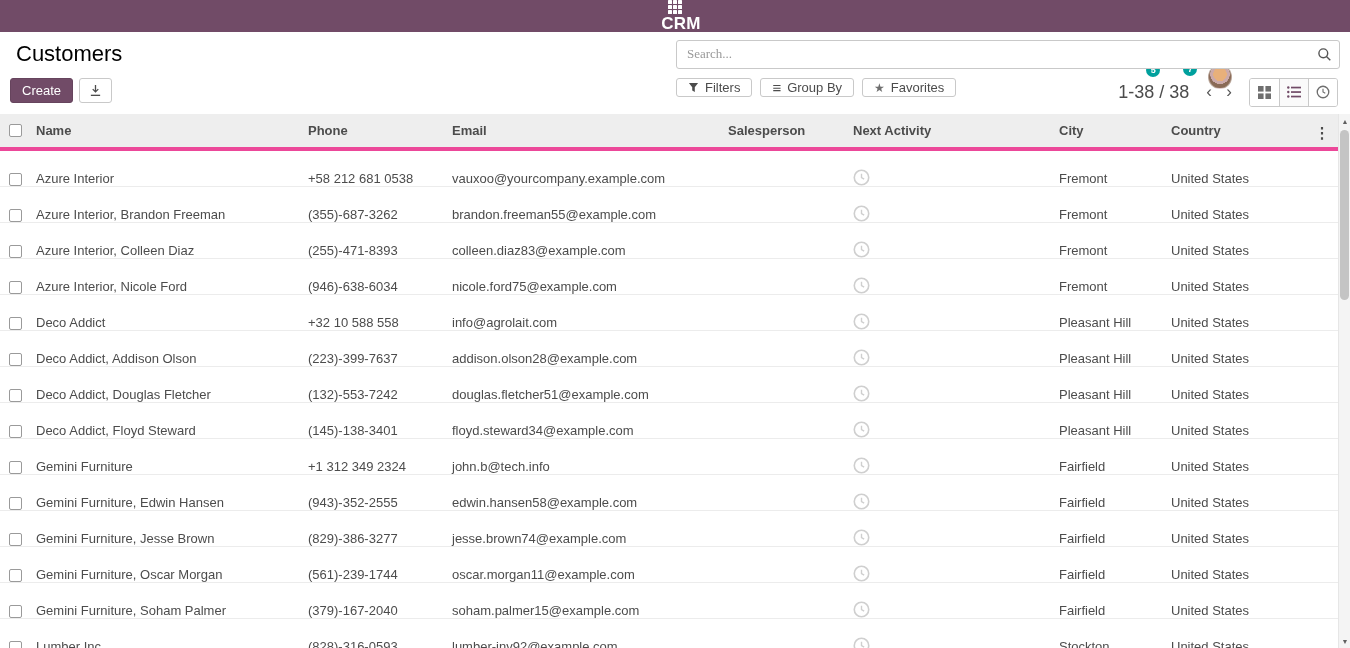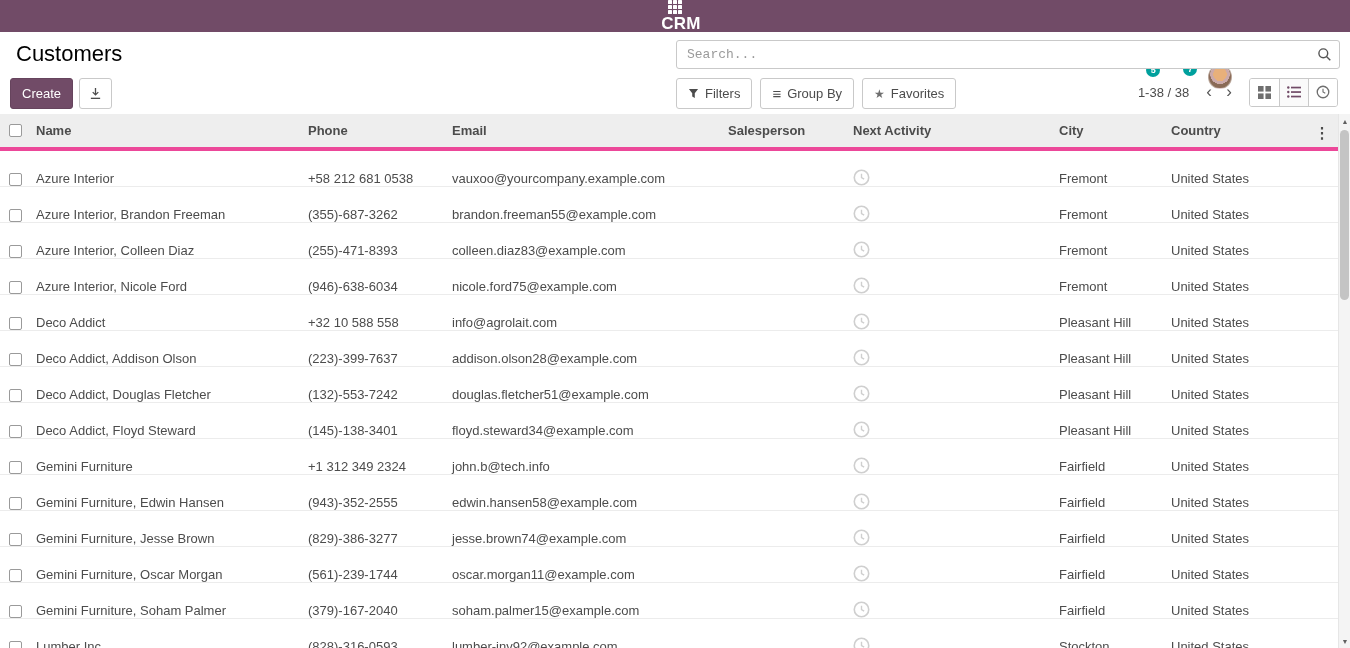--- a/index.html
+++ b/index.html
@@ -35,38 +35,38 @@
   }
   .user-name { font-size:13px; }
 
   
   .subheader { height:44px; display:flex; align-items:center; padding:0 10px 0 16px; }
   .page-title { font-size:22px; color:#000000; }
   .search-wrap { margin-left:auto; width:664px; position:relative; }
   .search-input {
     width:100%; height:29px; border:1px solid #c9c9c9; border-radius:3px;
     padding:0 30px 0 10px; font-size:13px; color:#1d4ed8; outline:none;
-    font-family:Liberation Mono, monospace;
+    font-family:Liberation Serif, serif;
   }
   .search-input::placeholder { color:#9a9a9a; }
   .search-icon { position:absolute; right:8px; top:7px; cursor:pointer; }
 
   
   .controls { height:38px; position:relative; }
   .ctrl-left { position:absolute; left:10px; top:2px; display:flex; gap:6px; }
   .btn {
     font-size:13px; border-radius:3px; border:1px solid #c9c9c9; background:#fff;
-    padding:7px 11px; cursor:pointer; display:flex; align-items:center; gap:6px;
+    padding:1px 11px; cursor:pointer; display:flex; align-items:center; gap:6px;
     color:#4c4c4c; font-family:"Liberation Sans", sans-serif;
   }
   .btn-primary { background:#714B67; border-color:#66445d; color:#fff; }
   .btn-icon-only { padding:5px 9px; }
   .ctrl-center { position:absolute; left:676px; top:2px; display:flex; gap:8px; }
   .ctrl-right { position:absolute; right:12px; top:2px; display:flex; align-items:center; gap:12px; height:28px; }
-  .pager-text { font-size:13px; color:#4c4c4c; }
+  .pager-text { font-size:18px; color:#4c4c4c; }
   .pager-arrow { border:none; background:none; font-size:17px; color:#555; cursor:pointer; padding:0 5px; line-height:1; font-family:"Liberation Sans", sans-serif;}
   .view-switcher { display:flex; border:1px solid #c9c9c9; border-radius:3px; overflow:hidden; }
   .vs-btn { width:29px; height:27px; display:flex; align-items:center; justify-content:center; background:#fff; cursor:pointer; }
   .vs-btn + .vs-btn { border-left:1px solid #c9c9c9; }
   .vs-btn.active { background:#fafafa; }
   .glyph-star { color:#6f6f6f; font-size:12px; }
   .glyph-lines { color:#4c4c4c; font-size:15px; font-weight:bold; line-height:1; }
 
   
   .table-area { position:absolute; left:0; right:12px; top:114px; bottom:0; overflow:hidden; }

